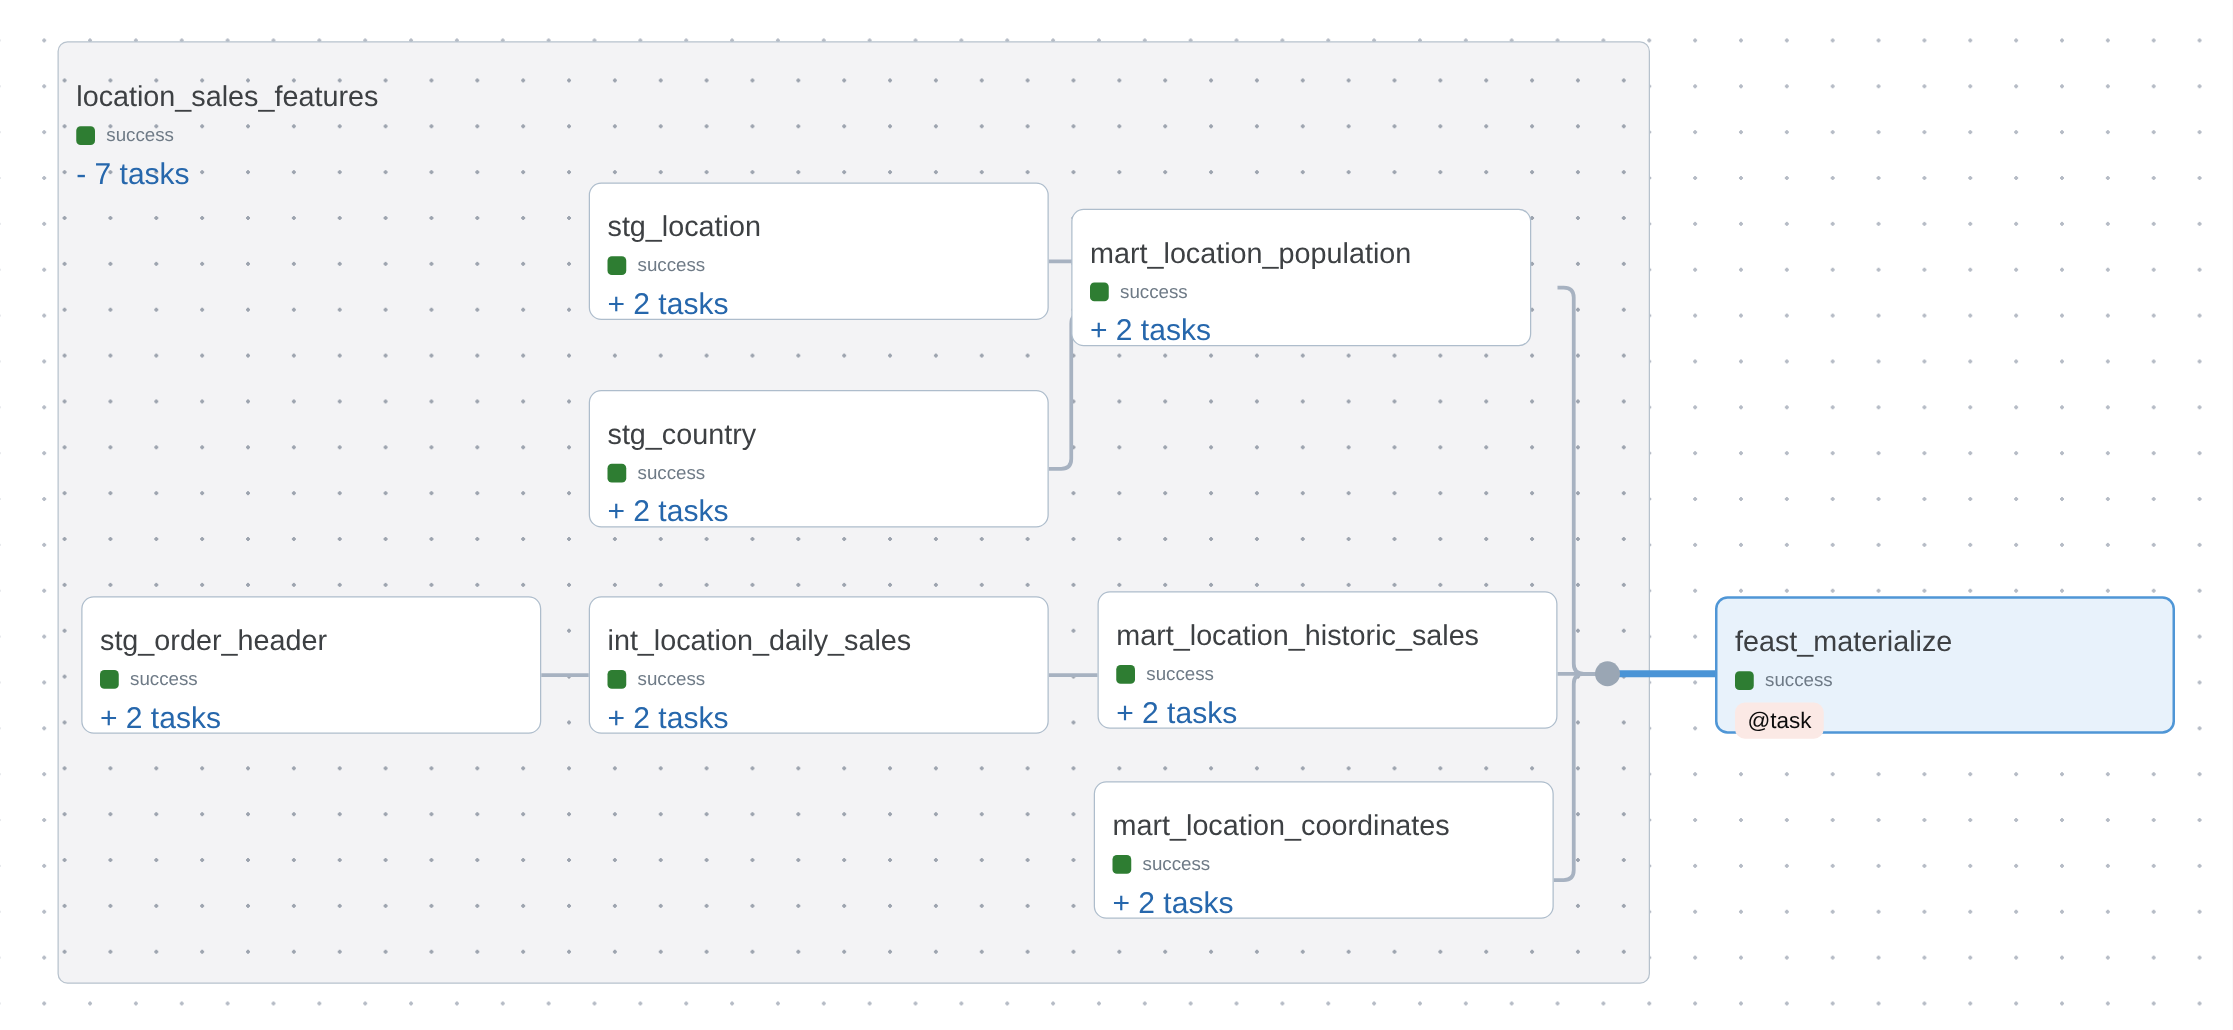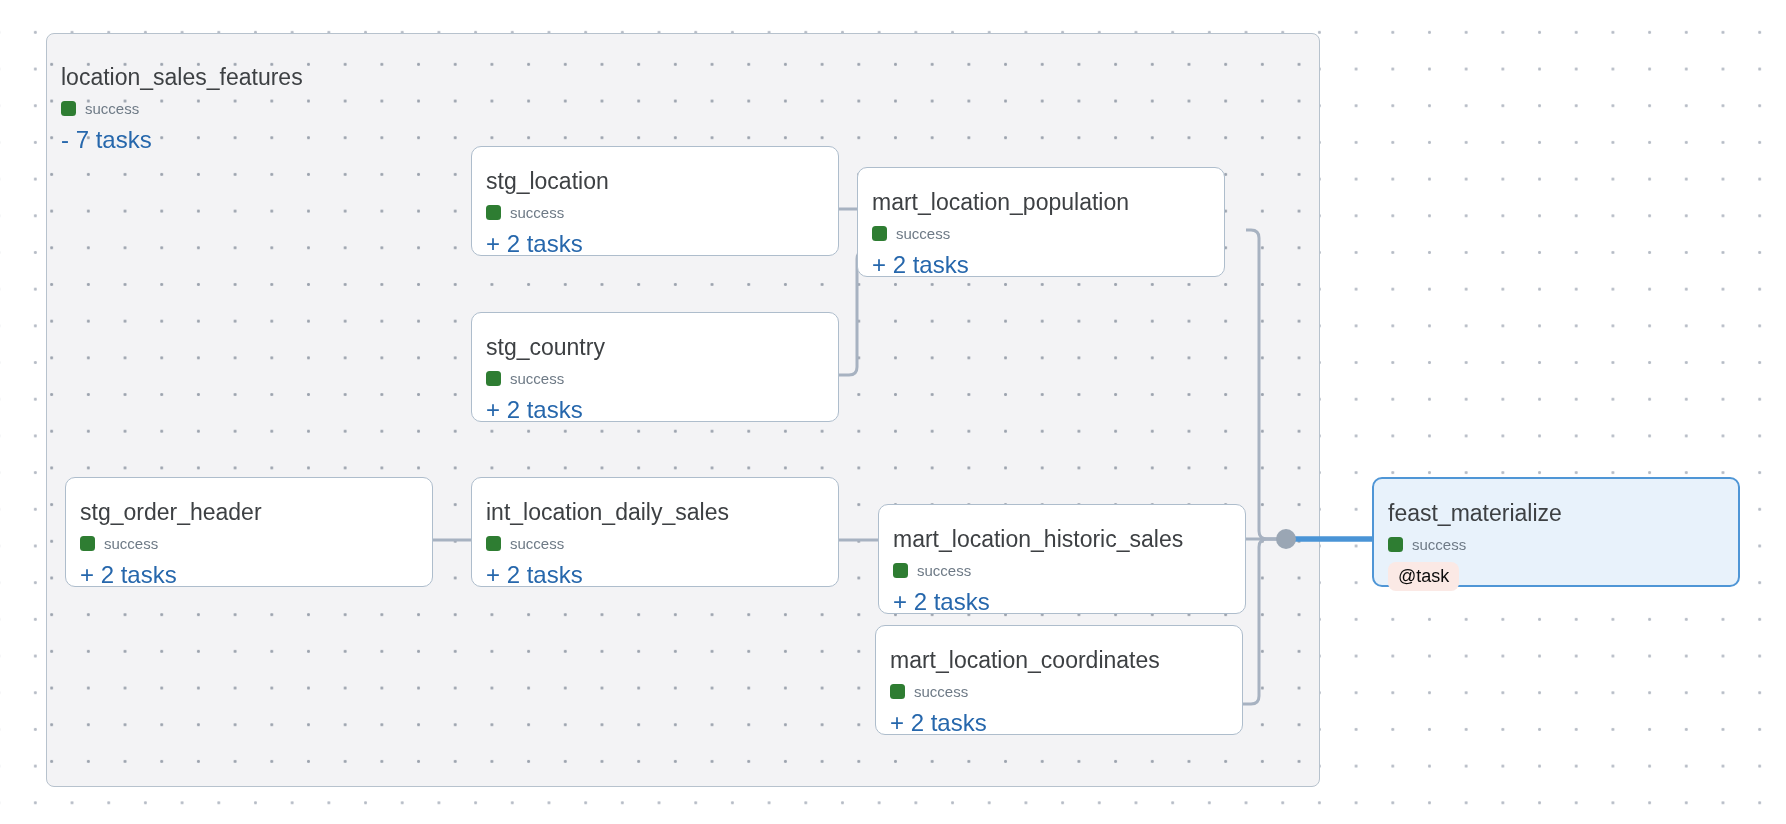--- a/index.html
+++ b/index.html
@@ -45,21 +45,21 @@
   .badge{
     display:inline-block;margin-top:3px;background:#fbe9e5;color:#0b0b0b;
     font-size:18px;line-height:22px;padding:3px 10px 4px;border-radius:8px;
   }
   
   .pos-stg-location{left:471px;top:146px;}
   .pos-stg-country{left:471px;top:312px;}
   .pos-stg-order-header{left:65px;top:477px;}
   .pos-int-location-daily-sales{left:471px;top:477px;}
   .pos-mart-location-population{left:857px;top:167px;}
-  .pos-mart-location-historic-sales{left:878px;top:504px;}
+  .pos-mart-location-historic-sales{left:878px;top:473px;}
   .pos-mart-location-coordinates{left:875px;top:625px;}
   .pos-feast-materialize{left:1372px;top:477px;}
 </style>
 </head>
 <body>
 
 <div class="canvas">
 
   <div class="group">
     <div class="group-header">

